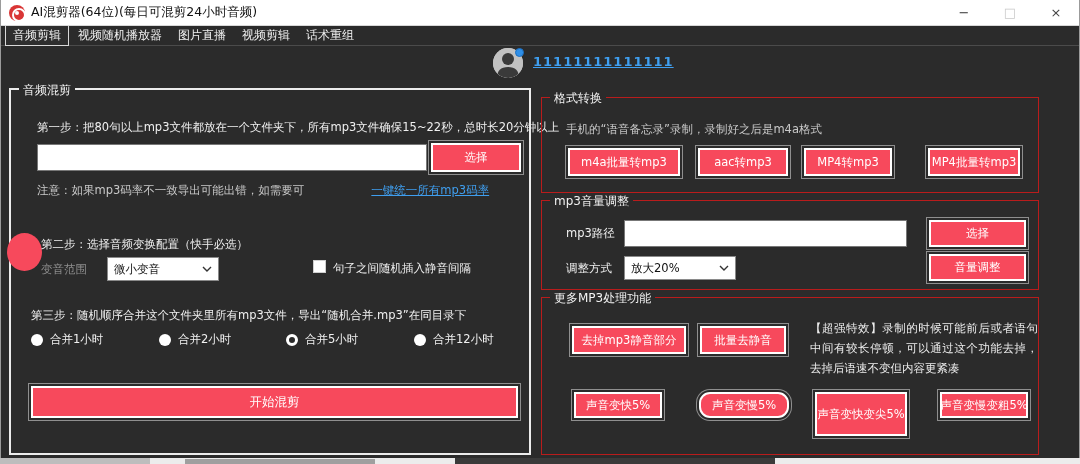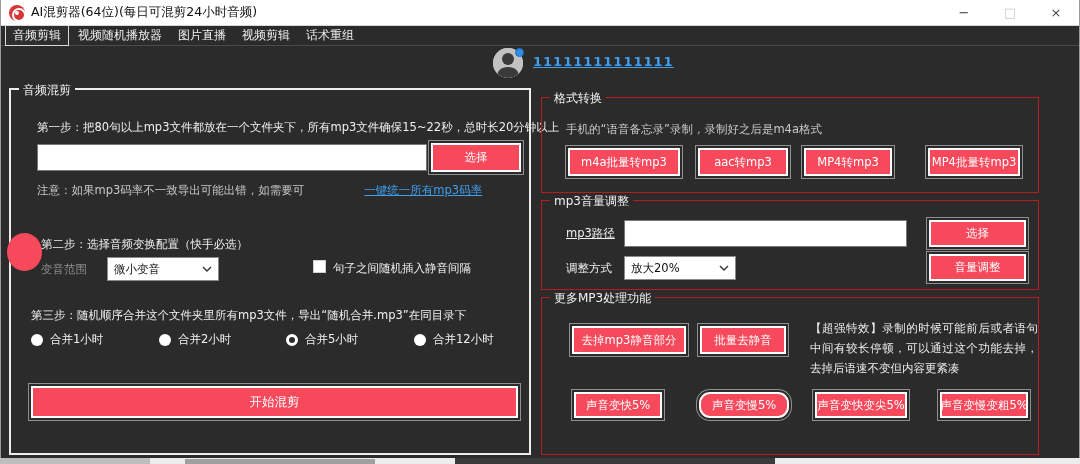--- a/index.html
+++ b/index.html
@@ -130,21 +130,21 @@
       <div class="account-link" style="top:8px;">11111111111111</div>
 
       <div class="group g-audio" style="top:42px;">
         <div class="group-title">音频混剪</div>
 
         <div class="abs txt-white" style="left:26px; top:30px;">第一步：把80句以上mp3文件都放在一个文件夹下，所有mp3文件确保15~22秒，总时长20分钟以上</div>
 
         <input class="abs text-input" style="left: 26px; top: 54px; width: 390px; height: 27px;" value="">
         <div class="red-btn abs" style="left:420px; top:53px; width:90px; height:29px;">选择</div>
 
-        <div class="abs" style="left:26px; top:93px; display:flex; gap:16px;align-items:center;">
+        <div class="abs" style="left:26px; top:93px; display:flex; gap:23px;align-items:center;">
           <span class="txt-note">注意：如果mp3码率不一致导出可能出错，如需要可</span>
           <span class="link">一键统一所有mp3码率</span>
         </div>
 
         <div class="red-circle" style="top:143px; left:-4px;"></div>
 
         <div class="abs txt-white" style="left:30px; top:147px;">第二步：选择音频变换配置（快手必选）</div>
 
         <div class="abs txt-gray" style="left:30px; top:172px;">变音范围</div>
         <div class="dropdown abs" style="left:96px; top:167px; width:112px; height:24px;">
@@ -183,21 +183,21 @@
         <div class="group-title">格式转换</div>
         <div class="abs txt-note" style="left:24px; top:24px;">手机的“语音备忘录”录制，录制好之后是m4a格式</div>
         <div class="red-btn abs" style="left:26px;  top:50px; width:112px; height:28px;">m4a批量转mp3</div>
         <div class="red-btn abs" style="left:156px; top:50px; width:90px;  height:28px;">aac转mp3</div>
         <div class="red-btn abs" style="left:262px; top:50px; width:88px;  height:28px;">MP4转mp3</div>
         <div class="red-btn abs" style="left:386px; top:50px; width:92px;  height:28px;">MP4批量转mp3</div>
       </div>
 
       <div class="group g-volume" style="top:154px;">
         <div class="group-title">mp3音量调整</div>
-        <div class="abs txt-white" style="left:24px; top:25px;text-decoration:underline;">mp3路径</div>
+        <div class="abs txt-white" style="left:24px; top:25px;">mp3路径</div>
         <input class="abs text-input" style="left: 82px; top: 19px; width: 283px; height: 27px;" value="">
         <div class="red-btn abs" style="left:387px; top:19px; width:97px; height:27px;">选择</div>
 
         <div class="abs txt-white" style="left:24px; top:60px;">调整方式</div>
         <div class="dropdown abs" style="left:82px; top:55px; width:112px; height:24px;">
           <span class="dd-label">放大20%</span>
           <svg class="dd-chev" viewBox="0 0 10 6">
             <polyline points="1,1 5,5 9,1" fill="none" stroke="#333" stroke-width="1.4"></polyline>
           </svg>
         </div>
@@ -207,21 +207,21 @@
       <div class="group g-more" style="top:251px;">
         <div class="group-title">更多MP3处理功能</div>
 
         <div class="red-btn abs" style="left:30px;  top:28px; width:114px; height:28px;">去掉mp3静音部分</div>
         <div class="red-btn abs" style="left:158px; top:28px; width:86px;  height:28px;">批量去静音</div>
 
         <div class="tip-text">【超强特效】录制的时候可能前后或者语句中间有较长停顿，可以通过这个功能去掉，去掉后语速不变但内容更紧凑</div>
 
         <div class="red-btn abs" style="left:32px;  top:94px; width:88px; height:26px;">声音变快5%</div>
         <div class="red-btn abs" style="left:157px; top:94px; width:90px; height:26px;border-radius:11px;">声音变慢5%</div>
-        <div class="red-btn abs" style="left:273px; top:94px; width:92px; height:26px;">声音变快变尖5%</div>
+        <div class="red-btn abs" style="left:273px; top:94px; width:92px; height:44px;">声音变快变尖5%</div>
         <div class="red-btn abs" style="left:398px; top:94px; width:88px; height:26px;">声音变慢变粗5%</div>
       </div>
 
     </div>
   </div>
 
   <div class="bottom-strip">
     <div class="bs-seg1"></div>
     <div class="bs-seg2"></div>
     <div class="bs-seg3"></div>

